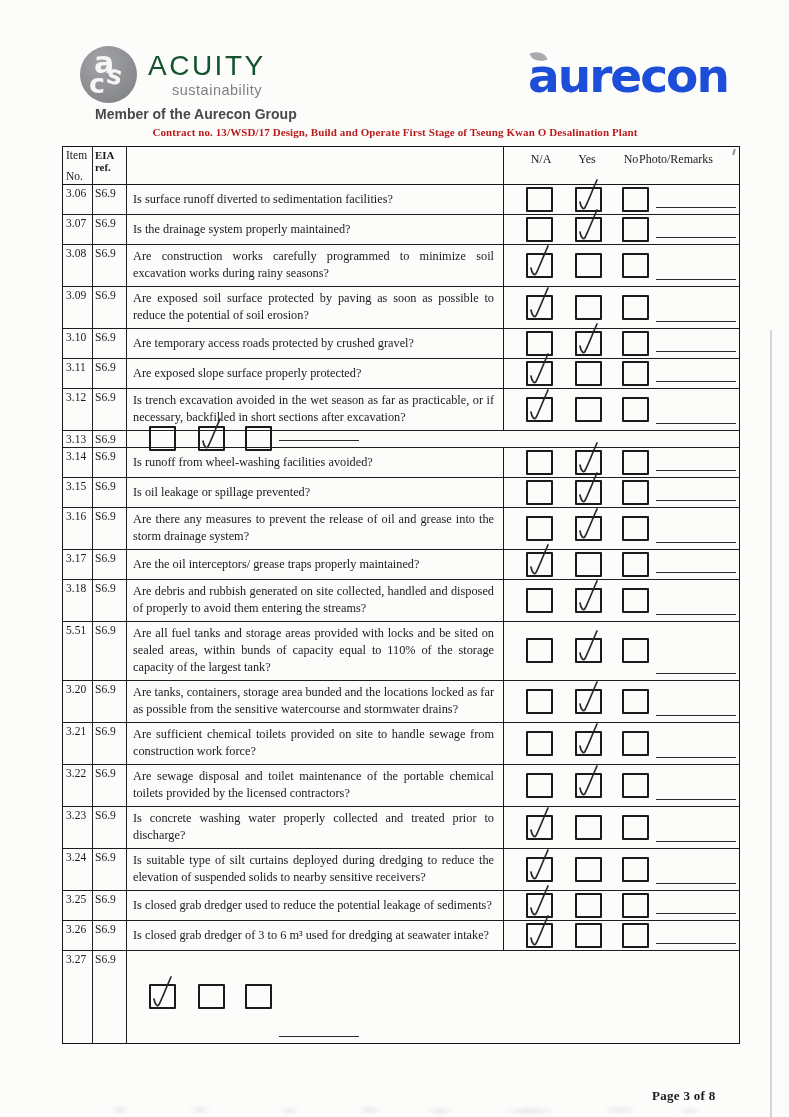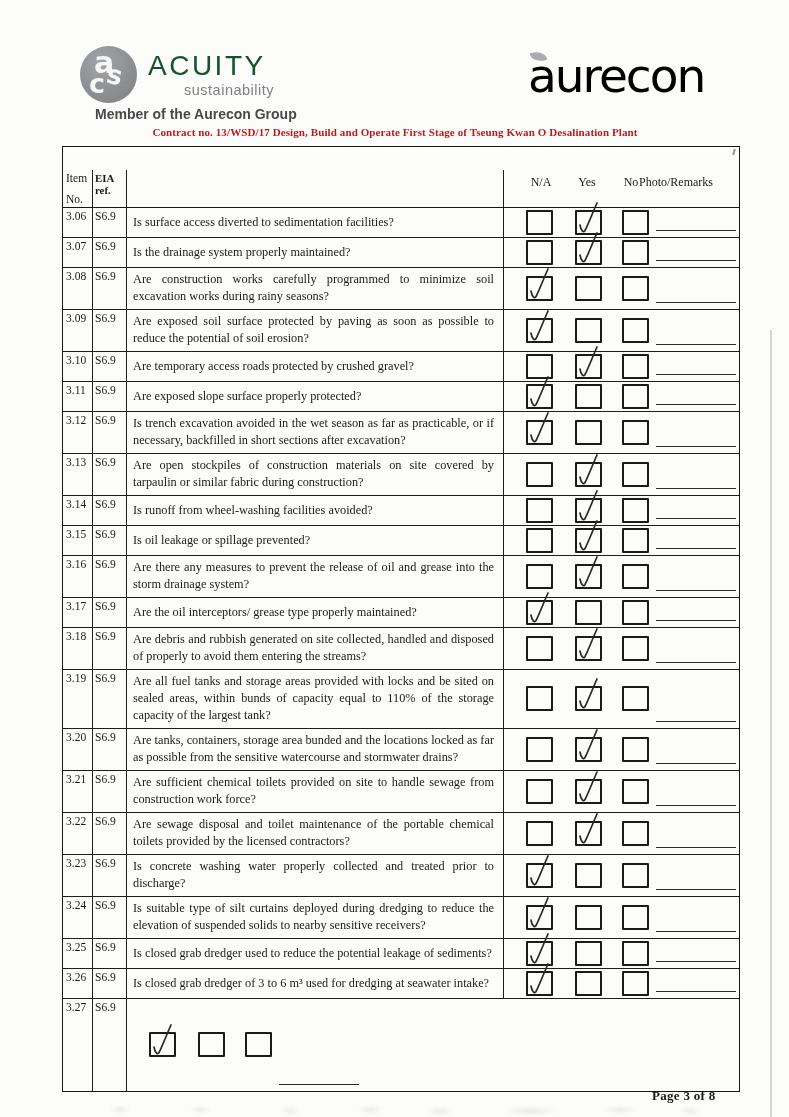--- a/index.html
+++ b/index.html
@@ -18,51 +18,51 @@
   }
   .acuity-circle span { position:absolute; color:#f6f6f5; font-family:"DejaVu Sans", sans-serif; font-weight:bold; line-height:1; }
   .mono-a { left:14px; top:2px;  font-size:30px; }
   .mono-s { left:27px; top:16px; font-size:26px; transform:rotate(12deg); }
   .mono-c { left:9px;  top:24px; font-size:27px; }
   .acuity-name {
     position:absolute; left:70px; top:8px; font-family:"Liberation Sans", sans-serif;
     font-size:28px; letter-spacing:2.5px; color:#14532d; font-weight:500; white-space:nowrap;
   }
   .acuity-tag {
-    position:absolute; left:106px; top:40px; font-family:"Liberation Sans", sans-serif;
+    position:absolute; left:94px; top:40px; font-family:"Liberation Sans", sans-serif;
     font-size:14.5px; letter-spacing:0.5px; color:#7e8083; white-space:nowrap;
   }
   .acuity-member {
     position:absolute; left:17px; top:64px; font-family:"Liberation Sans", sans-serif;
     font-size:14px; font-weight:bold; color:#48494b; white-space:nowrap;
   }
 
   
   .aurecon { position:absolute; left:528px; top:52px; }
   .aurecon-word {
-    font-family:"DejaVu Sans", sans-serif; font-weight:normal; font-size:47px;
-    letter-spacing:-2px; color:#000000; line-height:1;
+    font-family:"DejaVu Sans", sans-serif; font-weight:bold; font-size:47px;
+    letter-spacing:-2px; color:#1d4ed8; line-height:1;
   }
   .aurecon-leaf {
     position:absolute; left:3px; top:-1px; width:15px; height:11px;
     background:#a9abae; border-radius:0 90% 0 90%; transform:rotate(-18deg);
   }
 
   
   .doc-title {
     position:absolute; left:40px; top:126px; width:710px; text-align:center;
     font-weight:bold; font-size:11px; letter-spacing:0.1px; color:#b91c1c; white-space:nowrap;
   }
 
   
   .tbl {
     position:absolute; left:62px; top:146px; width:678px;
     border:1.7px solid #161616; background:transparent;
   }
-  .thead { display:flex; min-height:38px; border-bottom:1.7px solid #161616; font-size:12px;margin-top:23px; }
+  .thead { display:flex; min-height:38px; border-bottom:1.7px solid #161616; font-size:12px; }
   .row   { display:flex; border-bottom:1.2px solid #1d1d1d; }
   .row:last-child { border-bottom:none; min-height:92px; }
   .c { border-right:1.1px solid #1f1f1f; }
   .c-item { width:30px; font-size:11.5px; padding:2px 1px 2px 3px; }
   .c-eia  { width:34px; font-size:11.5px; padding:2px 0 2px 2px; }
   .c-q    { flex:1; border-right:1.3px solid #1a1a1a; padding:3px 9px 4px 6px;
             font-size:12.3px; line-height:17px; text-align:justify;
             display:flex; flex-direction:column; justify-content:center; min-height:29px; }
   .row:last-child .c-q { justify-content:flex-start; padding-top:6px; }
   .c-check { width:235px; border-right:none; position:relative; }
@@ -141,21 +141,21 @@
         <span class="h-na">N/A</span>
         <span class="h-yes">Yes</span>
         <span class="h-no">No</span>
         <span class="h-remarks">Photo/Remarks</span>
       </div>
     </div>
     <div id="rows">
     <div class="row">
       <div class="c c-item">3.06</div>
       <div class="c c-eia">S6.9</div>
-      <div class="c c-q">Is surface access diverted to sedimentation facilities?</div>
+      <div class="c c-q">Is surface runoff diverted to sedimentation facilities?</div>
       <div class="c c-check">
         <span class="box p-na">
           
         </span>
         <span class="box p-yes">
           <svg class="tick on" viewBox="0 0 22 36">
                 <path d="M3 24 C4 30 6.5 32 8 29.5 C10.5 25 15.5 12 20 2"></path>
               </svg>
         </span>
         <span class="box p-no">
@@ -281,21 +281,20 @@
         <span class="box p-no">
           
         </span>
         <span class="remark-line"></span>
       </div>
     </div>
 
     <div class="row">
       <div class="c c-item">3.13</div>
       <div class="c c-eia">S6.9</div>
-      <div class="c c-q">Are open stockpiles of construction materials on site covered by tarpaulin or similar fabric during construction?</div>
       <div class="c c-check">
         <span class="box p-na">
           
         </span>
         <span class="box p-yes">
           <svg class="tick on" viewBox="0 0 22 36">
                 <path d="M3 24 C4 30 6.5 32 8 29.5 C10.5 25 15.5 12 20 2"></path>
               </svg>
         </span>
         <span class="box p-no">
@@ -361,21 +360,21 @@
         <span class="box p-no">
           
         </span>
         <span class="remark-line"></span>
       </div>
     </div>
 
     <div class="row">
       <div class="c c-item">3.17</div>
       <div class="c c-eia">S6.9</div>
-      <div class="c c-q">Are the oil interceptors/ grease type properly maintained?</div>
+      <div class="c c-q">Are the oil interceptors/ grease traps properly maintained?</div>
       <div class="c c-check">
         <span class="box p-na">
           <svg class="tick on" viewBox="0 0 22 36">
                 <path d="M3 24 C4 30 6.5 32 8 29.5 C10.5 25 15.5 12 20 2"></path>
               </svg>
         </span>
         <span class="box p-yes">
           
         </span>
         <span class="box p-no">
@@ -399,21 +398,21 @@
               </svg>
         </span>
         <span class="box p-no">
           
         </span>
         <span class="remark-line"></span>
       </div>
     </div>
 
     <div class="row">
-      <div class="c c-item">3.19</div>
+      <div class="c c-item">5.51</div>
       <div class="c c-eia">S6.9</div>
       <div class="c c-q">Are all fuel tanks and storage areas provided with locks and be sited on sealed areas, within bunds of capacity equal to 110% of the storage capacity of the largest tank?</div>
       <div class="c c-check">
         <span class="box p-na">
           
         </span>
         <span class="box p-yes">
           <svg class="tick on" viewBox="0 0 22 36">
                 <path d="M3 24 C4 30 6.5 32 8 29.5 C10.5 25 15.5 12 20 2"></path>
               </svg>

